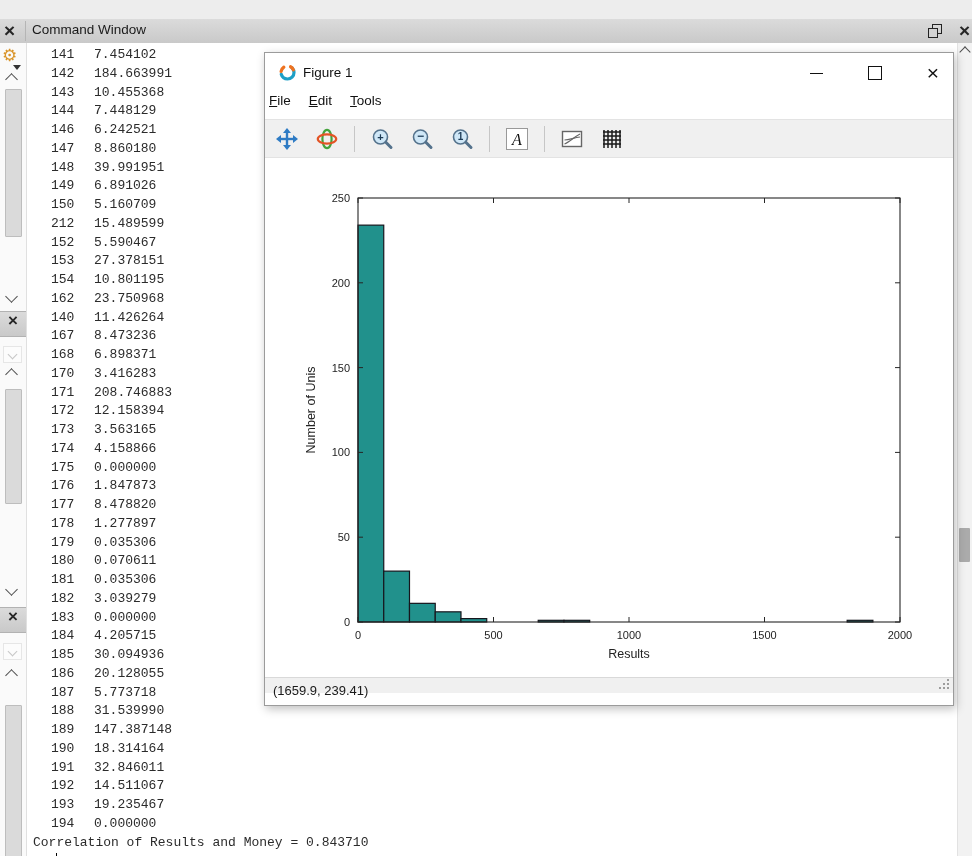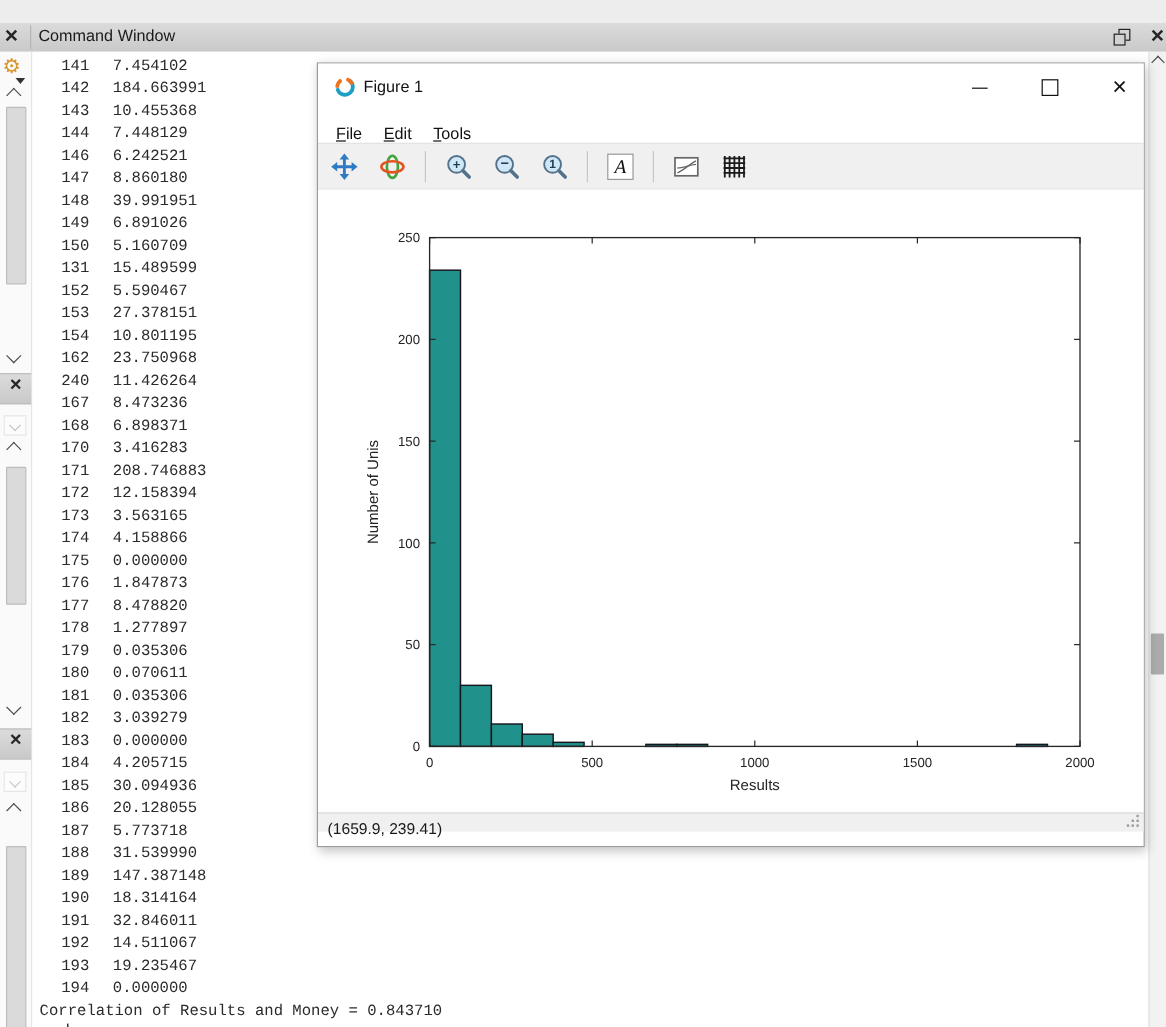--- a/index.html
+++ b/index.html
@@ -53,21 +53,21 @@
   .fig-window{position:absolute;left:264px;top:52px;width:690px;height:654px;background:#fff;
      border:1px solid #9b9b9b;box-shadow:2px 3px 9px rgba(0,0,0,0.25);box-sizing:border-box;}
   .fig-titlebar{position:relative;height:40px;background:#fff;}
   .fig-title{position:absolute;left:38px;top:12px;font-size:13.5px;color:#111;}
   .fig-logo{position:absolute;left:13px;top:10px;width:19px;height:19px;}
   .fig-controls{position:absolute;right:10px;top:0;height:40px;display:flex;align-items:center;gap:38px;}
   .fig-ctl{width:20px;height:20px;position:relative;cursor:default;}
   .ctl-min::after{content:"";position:absolute;left:3px;top:10px;width:13px;height:1.4px;background:#111;}
   .ctl-max::after{content:"";position:absolute;left:3px;top:3px;width:12px;height:12px;border:1.4px solid #111;}
   .ctl-close{font-size:21px;font-weight:300;color:#111;line-height:20px;text-align:center;}
-  .fig-menubar{height:26px;display:flex;align-items:flex-end;gap:18px;padding-left:15px;background:#fff;}
+  .fig-menubar{height:26px;display:flex;align-items:flex-start;gap:18px;padding-left:4px;background:#fff;}
   .menu-item{font-size:13.5px;color:#111;}
   .menu-item .u{text-decoration:underline;}
   .fig-toolbar{height:39px;background:#f0f0f0;border-top:1px solid #e3e3e3;border-bottom:1px solid #e3e3e3;
      display:flex;align-items:center;gap:14px;padding-left:9px;box-sizing:border-box;}
   .tool{width:26px;height:26px;display:flex;align-items:center;justify-content:center;}
   .toolsep{width:1px;height:26px;background:#c6c6c6;}
   .fig-canvas{position:relative;height:519px;background:#fff;}
   .fig-statusbar{position:relative;height:16px;background:#f0f0f0;border-top:1px solid #d9d9d9;box-sizing:border-box;}
   .status-text{position:absolute;left:8px;top:5px;font-size:13px;color:#1a1a1a;}
   .resize-grip{position:absolute;right:4px;bottom:4px;width:10px;height:10px;}
@@ -123,26 +123,26 @@
     <div class="cmd-rows" id="cmd-rows">
         <div class="cmd-row"><span class="idx">141</span><span>7.454102</span></div>
         <div class="cmd-row"><span class="idx">142</span><span>184.663991</span></div>
         <div class="cmd-row"><span class="idx">143</span><span>10.455368</span></div>
         <div class="cmd-row"><span class="idx">144</span><span>7.448129</span></div>
         <div class="cmd-row"><span class="idx">146</span><span>6.242521</span></div>
         <div class="cmd-row"><span class="idx">147</span><span>8.860180</span></div>
         <div class="cmd-row"><span class="idx">148</span><span>39.991951</span></div>
         <div class="cmd-row"><span class="idx">149</span><span>6.891026</span></div>
         <div class="cmd-row"><span class="idx">150</span><span>5.160709</span></div>
-        <div class="cmd-row"><span class="idx">131</span><span>15.489599</span></div>
+        <div class="cmd-row"><span class="idx">212</span><span>15.489599</span></div>
         <div class="cmd-row"><span class="idx">152</span><span>5.590467</span></div>
         <div class="cmd-row"><span class="idx">153</span><span>27.378151</span></div>
         <div class="cmd-row"><span class="idx">154</span><span>10.801195</span></div>
         <div class="cmd-row"><span class="idx">162</span><span>23.750968</span></div>
-        <div class="cmd-row"><span class="idx">240</span><span>11.426264</span></div>
+        <div class="cmd-row"><span class="idx">140</span><span>11.426264</span></div>
         <div class="cmd-row"><span class="idx">167</span><span>8.473236</span></div>
         <div class="cmd-row"><span class="idx">168</span><span>6.898371</span></div>
         <div class="cmd-row"><span class="idx">170</span><span>3.416283</span></div>
         <div class="cmd-row"><span class="idx">171</span><span>208.746883</span></div>
         <div class="cmd-row"><span class="idx">172</span><span>12.158394</span></div>
         <div class="cmd-row"><span class="idx">173</span><span>3.563165</span></div>
         <div class="cmd-row"><span class="idx">174</span><span>4.158866</span></div>
         <div class="cmd-row"><span class="idx">175</span><span>0.000000</span></div>
         <div class="cmd-row"><span class="idx">176</span><span>1.847873</span></div>
         <div class="cmd-row"><span class="idx">177</span><span>8.478820</span></div>

